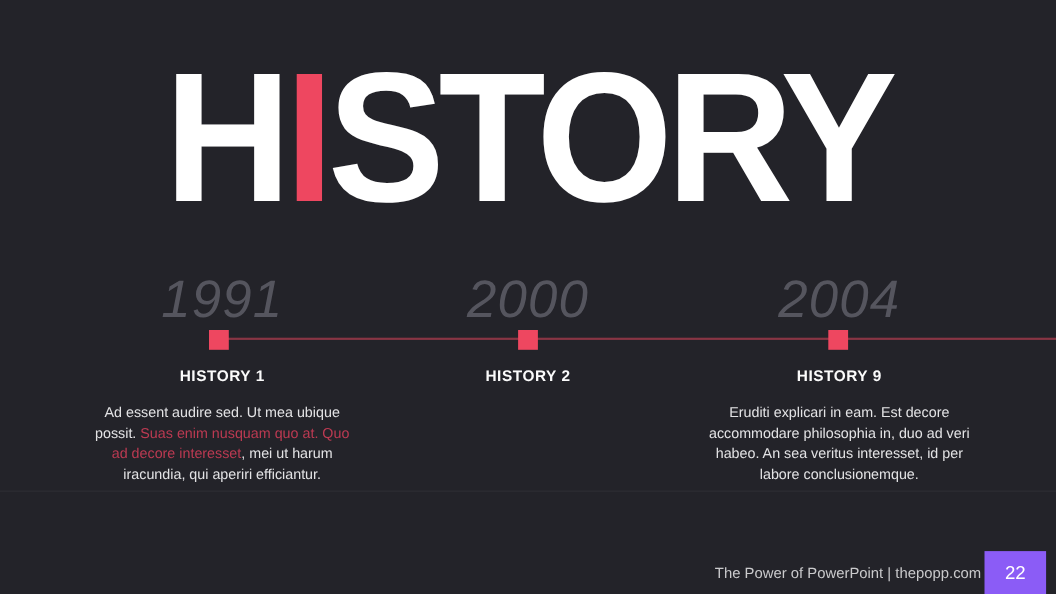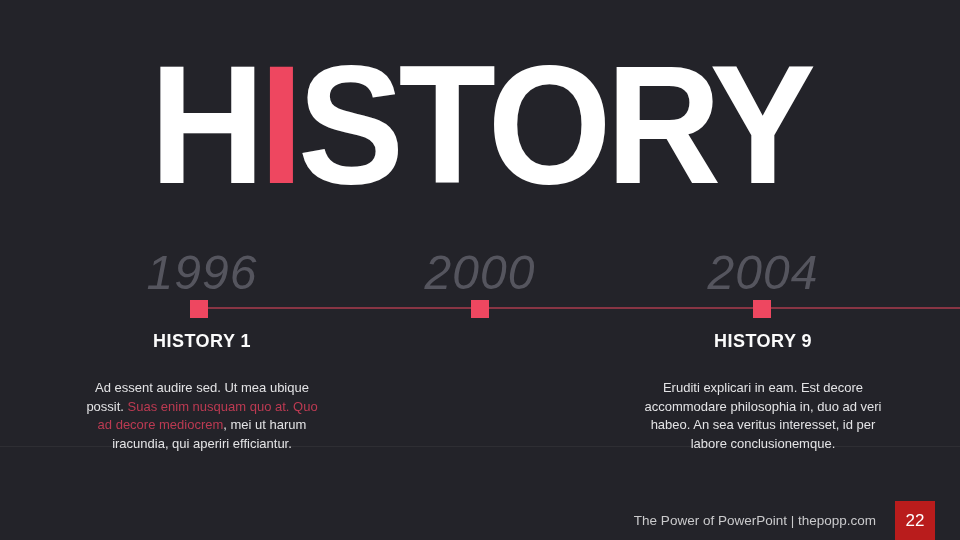--- a/index.html
+++ b/index.html
@@ -70,22 +70,22 @@
   .col {
     position: absolute;
     top: 331px;
     width: 300px;
     text-align: center;
   }
   .col-1 { left: 52px; }
   .col-2 { left: 330px; }
   .col-3 { left: 613px; }
   .col h2 {
-    margin: 0 0 27px 0;
-    font-size: 18px;
+    margin: 0 0 14px 0;
+    font-size: 14px;
     line-height: 21px;
     font-weight: bold;
     color: #FBFBFB;
     letter-spacing: 0.5px;
   }
   .body-text {
     font-size: 13px;
     line-height: 18.5px;
     color: #E3E3E5;
     white-space: pre-line;
@@ -97,64 +97,65 @@
     position: absolute;
     top: 446px;
     left: 0;
     width: 960px;
     height: 1px;
     background: rgba(255, 255, 255, 0.05);
   }
   .credit {
     position: absolute;
     top: 514px;
-    right: 84px;
+    right: 68px;
     font-size: 13.5px;
     line-height: 13.5px;
     color: #CACACC;
   }
   .page-box {
     position: absolute;
     top: 501px;
     left: 895px;
-    width: 40px;
+    width: 56px;
     height: 39px;
-    background: #b91c1c;
+    background: #8b5cf6;
     display: flex;
     align-items: center;
     justify-content: center;
     font-size: 17px;
     color: #ffffff;
   }
 </style>
 </head>
 <body>
 
 <div class="slide">
 
   <h1 class="title"><span>H</span><span class="accent">I</span><span>STORY</span></h1>
 
-  <div class="year year-1">1996</div>
+  <div class="year year-1">1991</div>
   <div class="year year-2">2000</div>
   <div class="year year-3">2004</div>
 
   <div class="tl-line"></div>
   <div class="sq sq-1"></div>
   <div class="sq sq-2"></div>
   <div class="sq sq-3"></div>
 
   <div class="col col-1">
     <h2>HISTORY 1</h2>
     <div class="body-text"><span>Ad essent audire sed. Ut mea ubique
 possit. </span><span class="accent-text">Suas enim nusquam quo at. Quo
-ad decore mediocrem</span><span>, mei ut harum
+ad decore interesset</span><span>, mei ut harum
 iracundia, qui aperiri efficiantur.</span></div>
   </div>
 
   <div class="col col-2">
+    <h2>HISTORY 2</h2>
   </div>
 
   <div class="col col-3">
     <h2>HISTORY 9</h2>
     <div class="body-text">Eruditi explicari in eam. Est decore
 accommodare philosophia in, duo ad veri
 habeo. An sea veritus interesset, id per
 labore conclusionemque.</div>
   </div>
 

